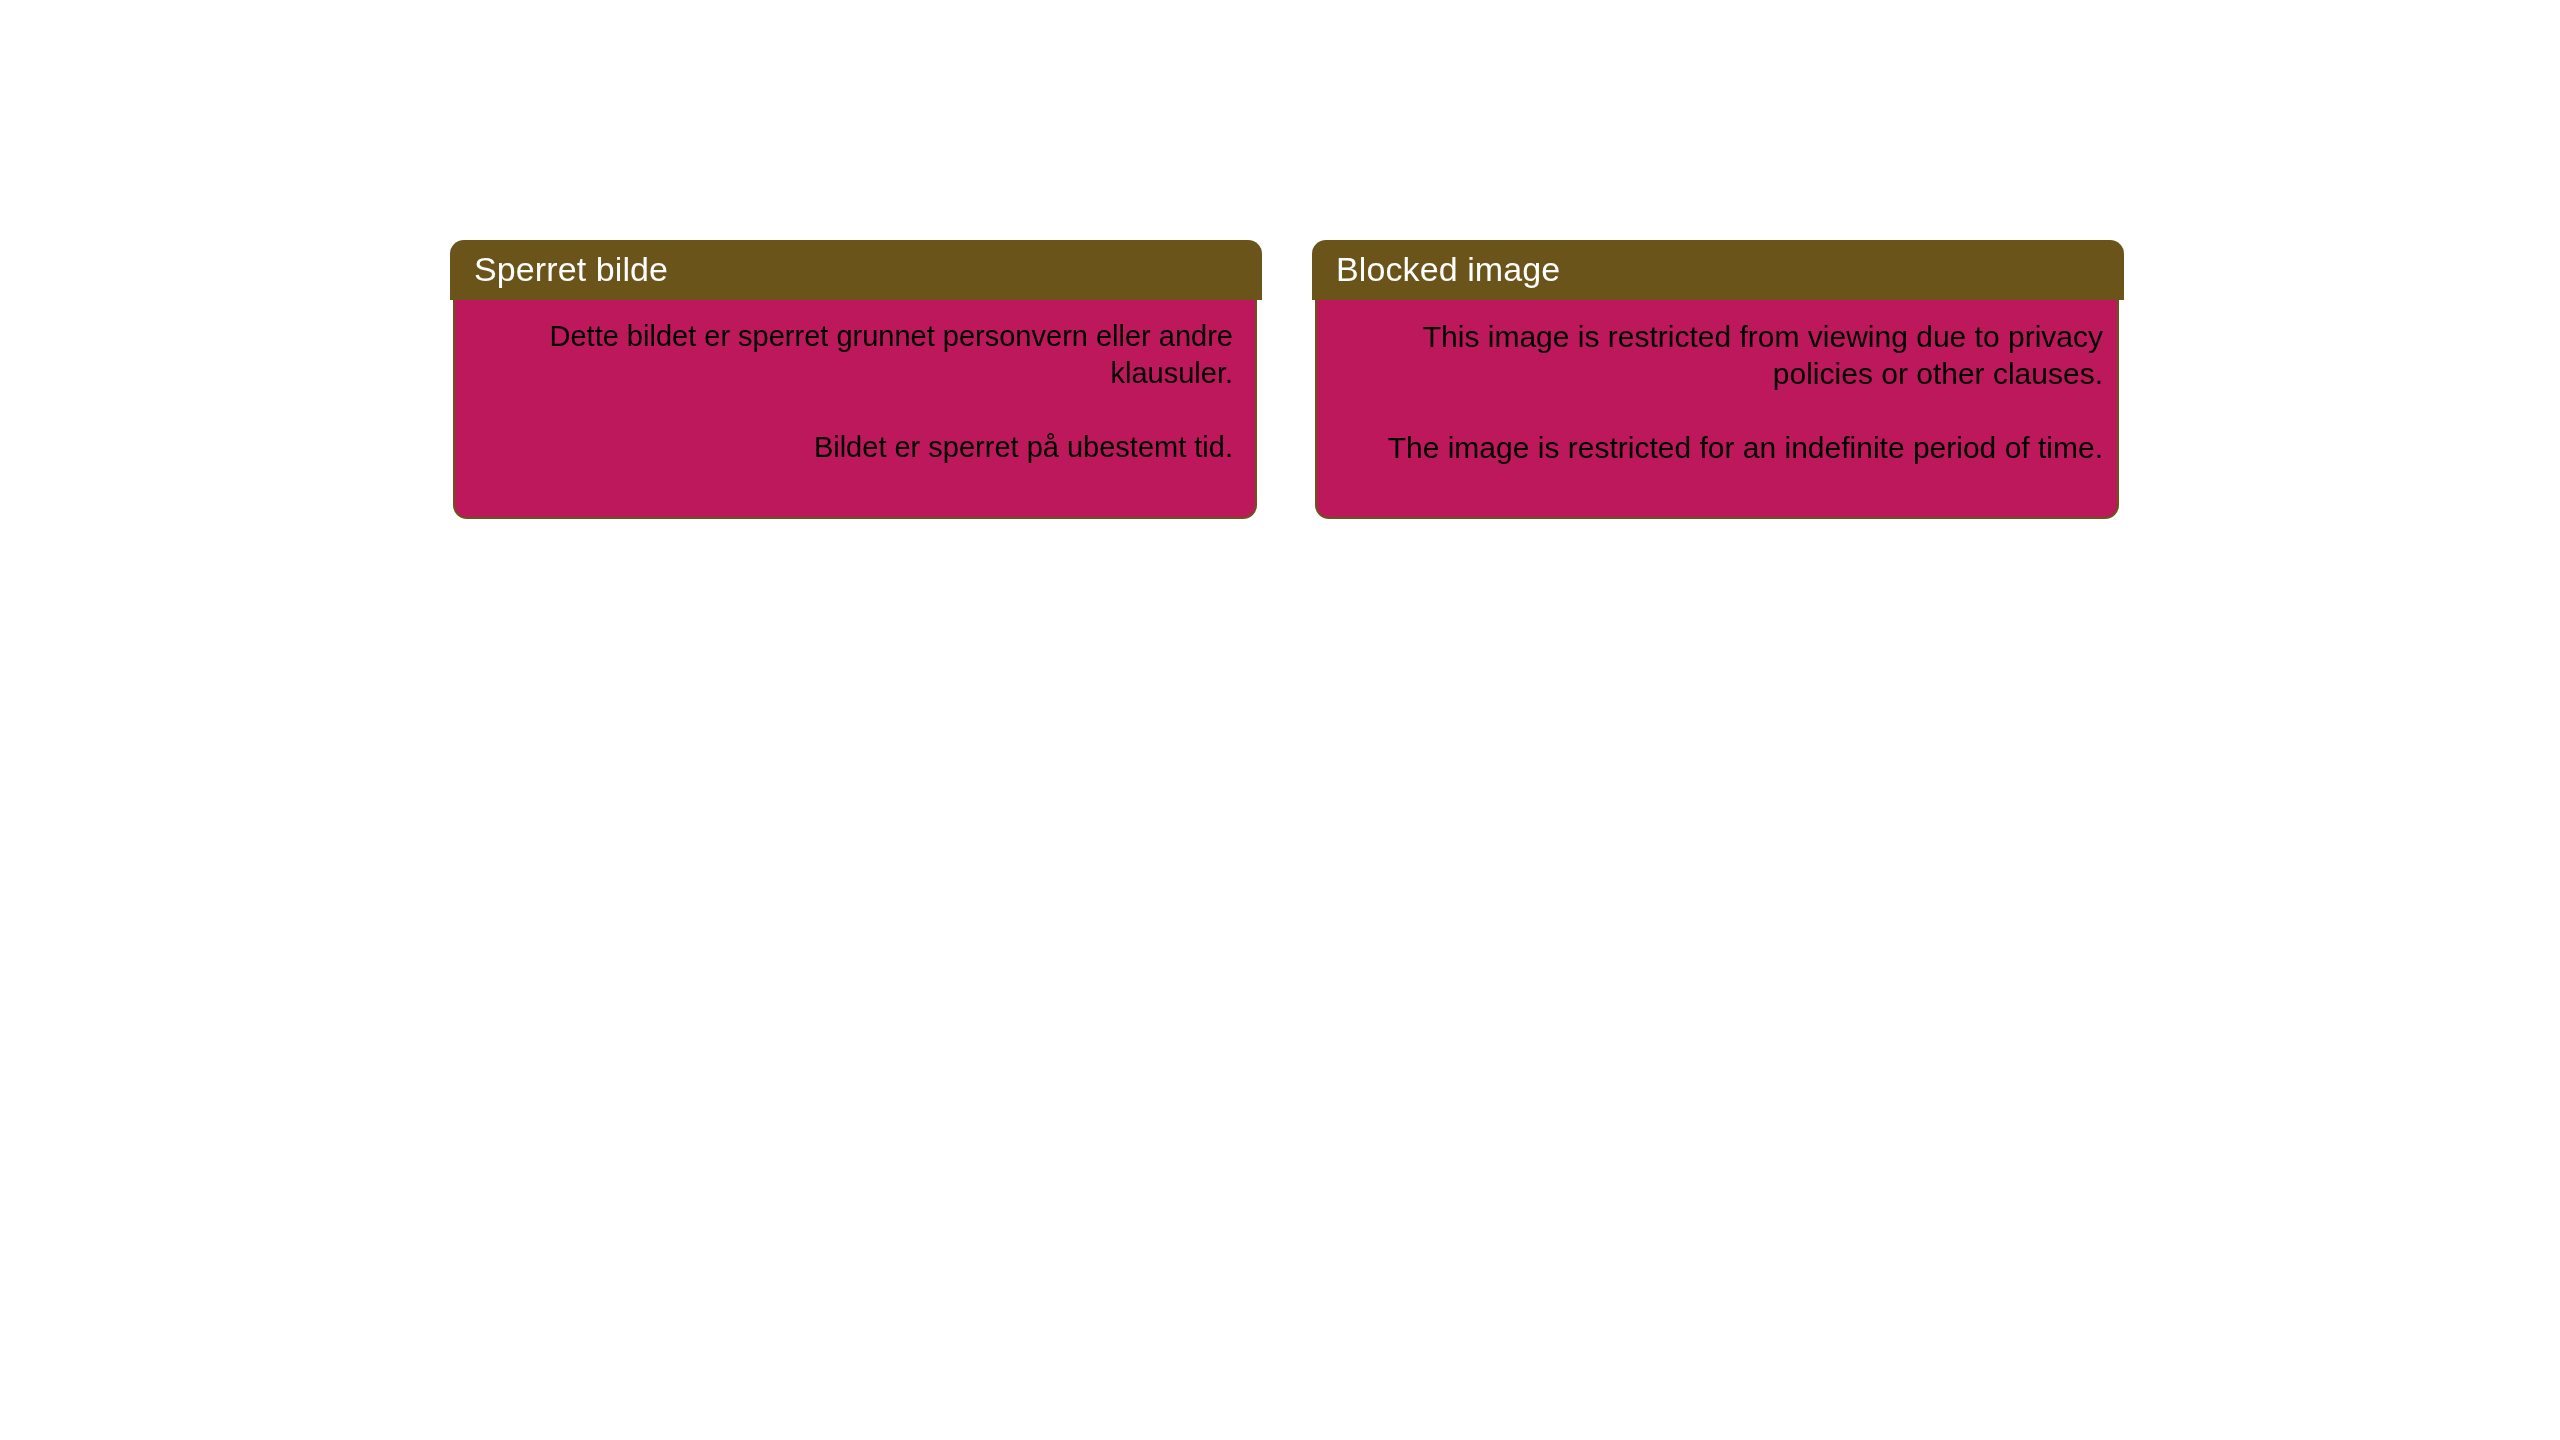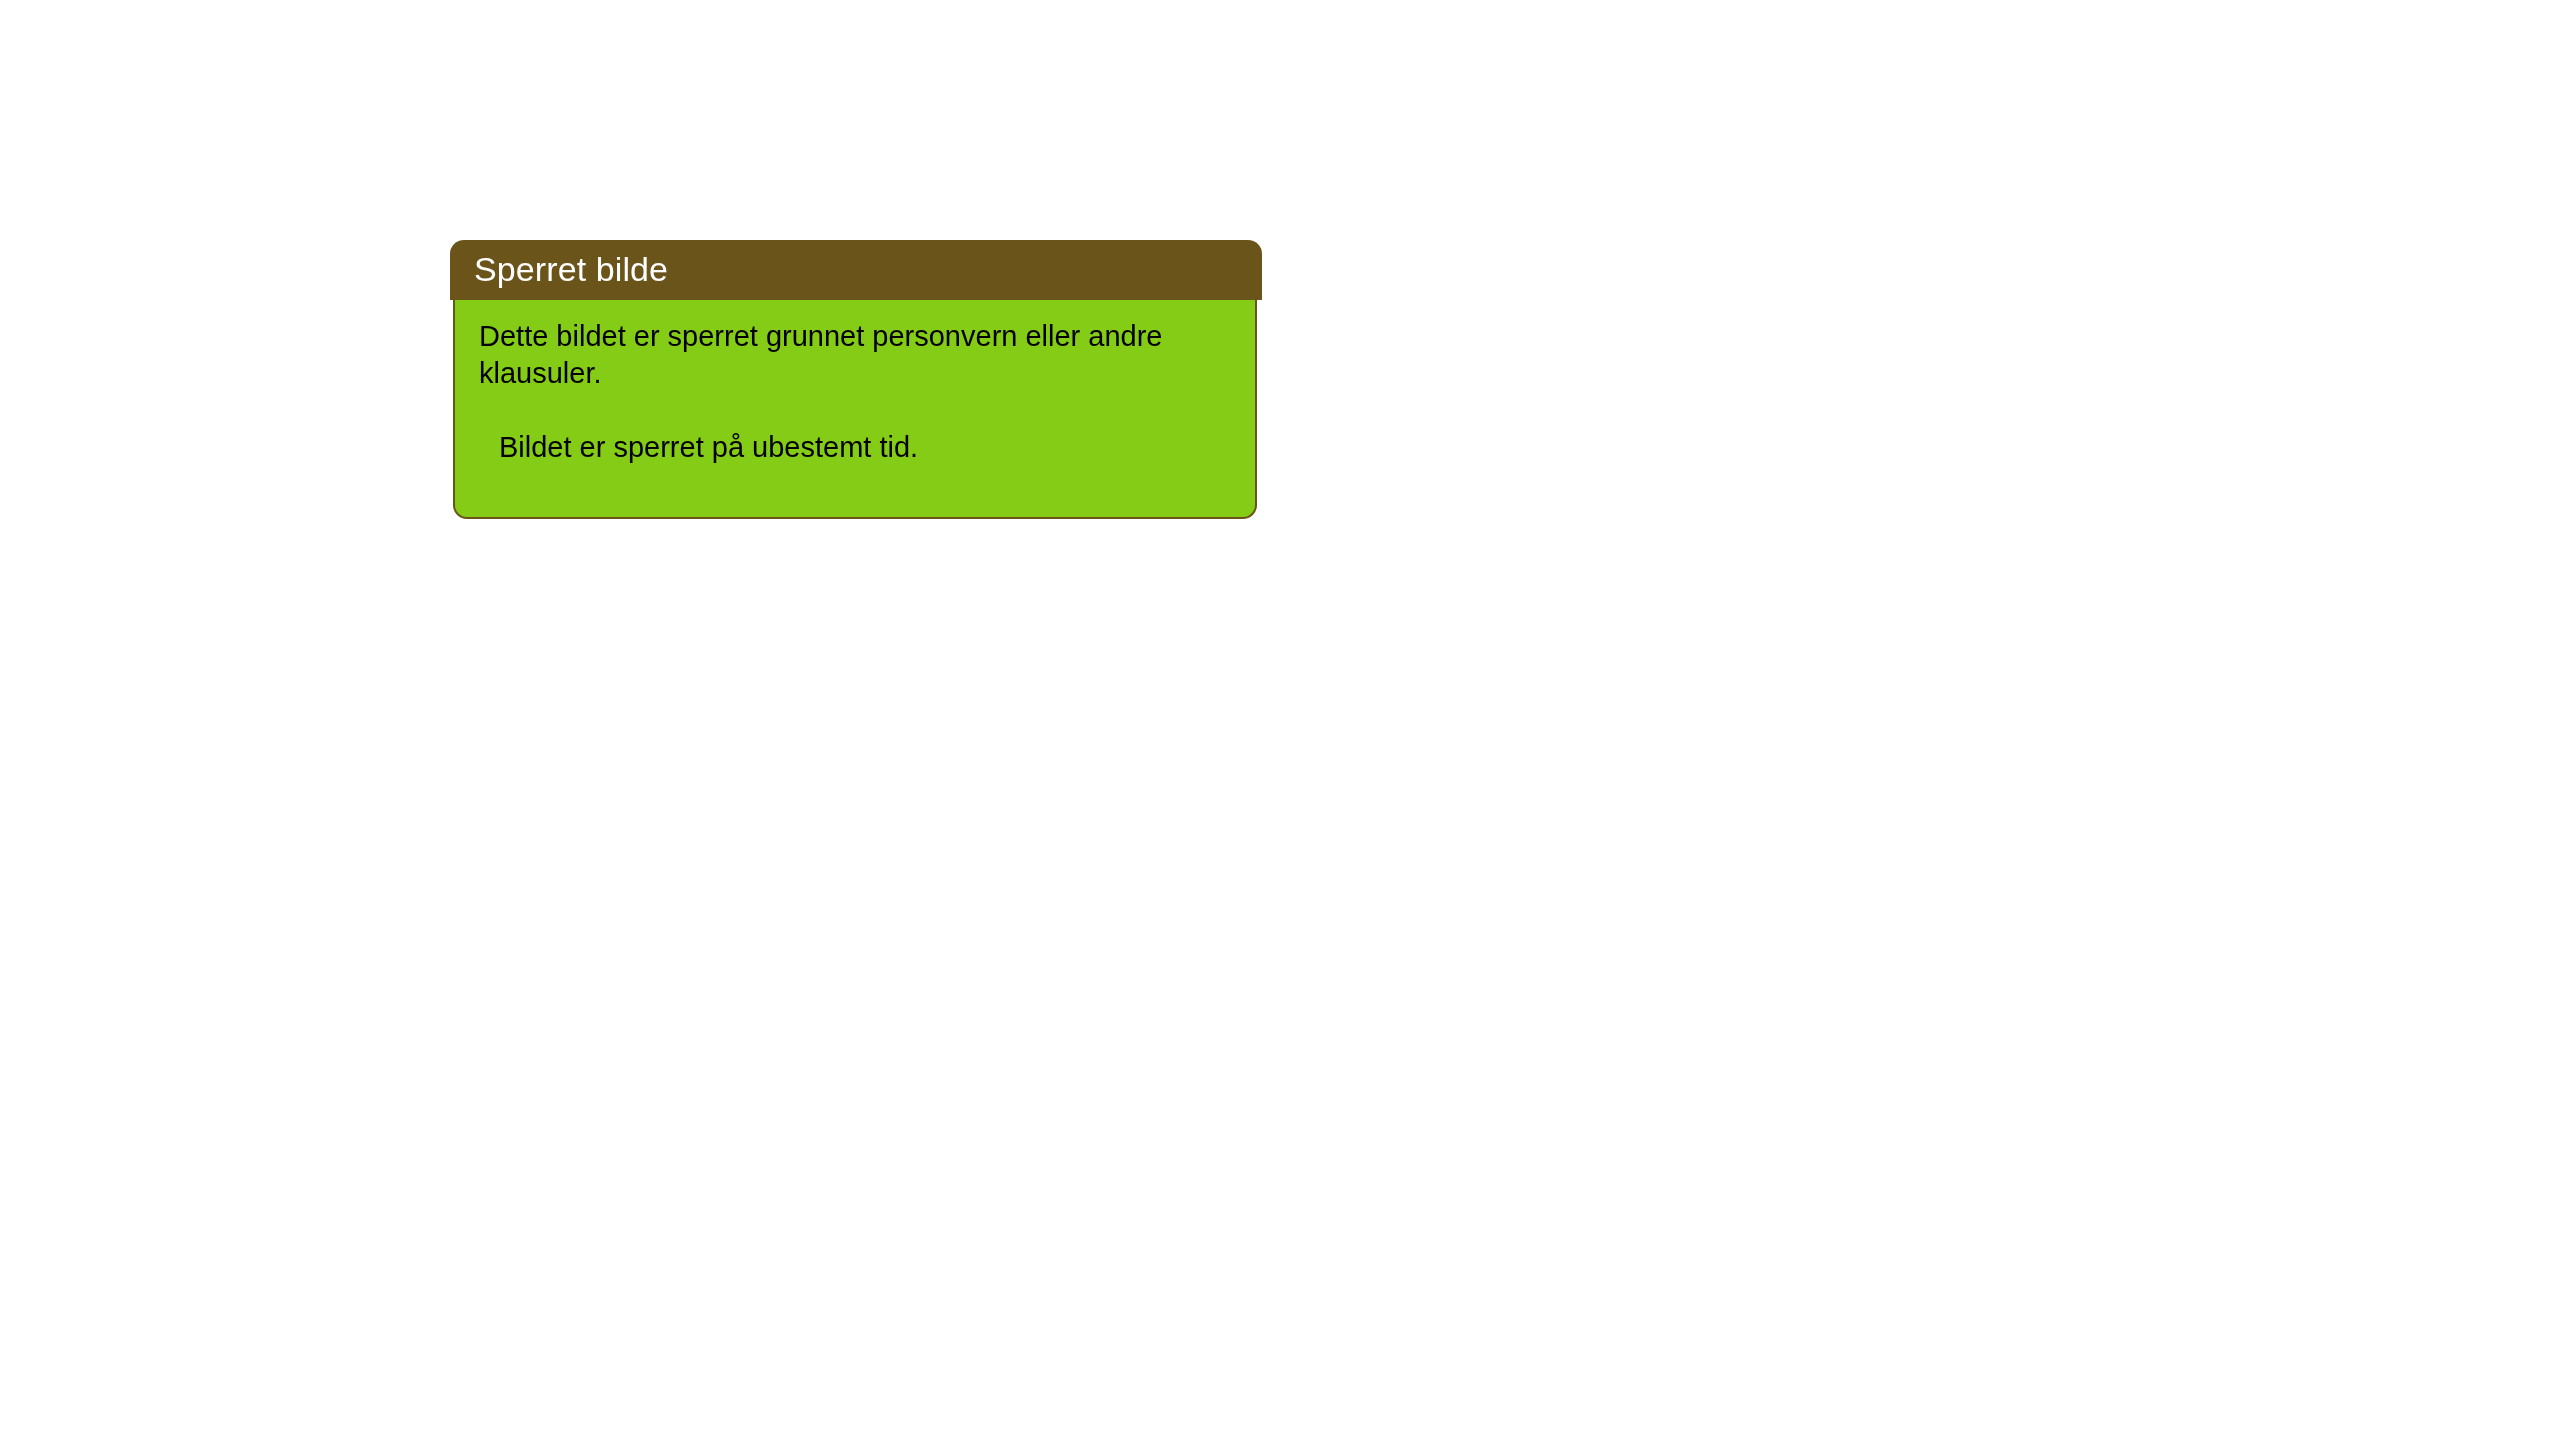--- a/index.html
+++ b/index.html
@@ -54,28 +54,29 @@
     font-family: "Liberation Sans Narrow", "Liberation Sans", "DejaVu Sans Condensed", sans-serif;
     font-size: 34px;
     font-weight: 400;
     line-height: 1.05;
     letter-spacing: 0.1px;
     white-space: nowrap;
   }
 
   .panel-body {
     box-sizing: border-box;
-    background: #84cc16;
+    background: #be185d;
     border: 2px solid #6b541a;
     border-top: none;
     border-bottom-left-radius: 14px;
     border-bottom-right-radius: 14px;
     margin: 0 5px 0 3px;
     padding: 18px 22px 40px 24px;
     min-height: 219px;
+    text-align: right;
   }
 
   .panel-paragraph {
     color: #000000;
     font-size: 29px;
     line-height: 37px;
     font-weight: 400;
     margin: 0;
     white-space: pre-wrap;
   }
@@ -103,15 +104,24 @@
     <div class="panel panel--no">
       <div class="panel-header">
         <span class="panel-title">Sperret bilde</span>
       </div>
       <div class="panel-body">
         <p class="panel-paragraph">Dette bildet er sperret grunnet personvern eller andre klausuler.</p>
         <p class="panel-paragraph">Bildet er sperret på ubestemt tid.</p>
       </div>
     </div>
 
+    <div class="panel panel--en">
+      <div class="panel-header">
+        <span class="panel-title">Blocked image</span>
+      </div>
+      <div class="panel-body">
+        <p class="panel-paragraph">This image is restricted from viewing due to privacy policies or other clauses.</p>
+        <p class="panel-paragraph">The image is restricted for an indefinite period of time.</p>
+      </div>
+    </div>
 
   </div>
 </div>
 
 </body></html>

